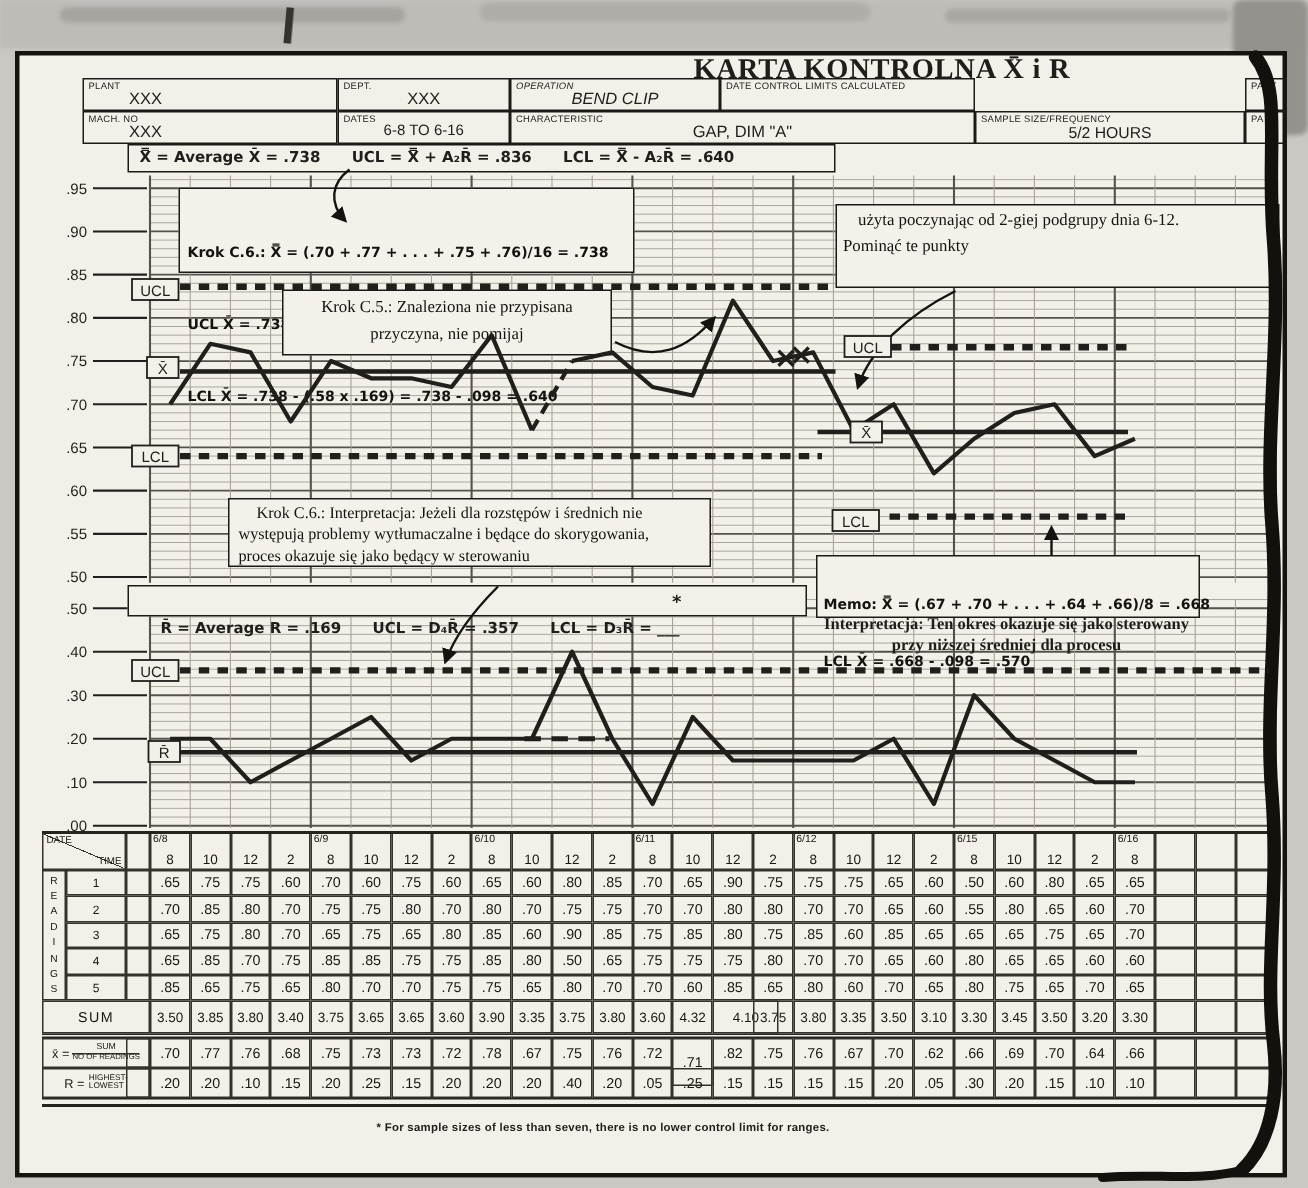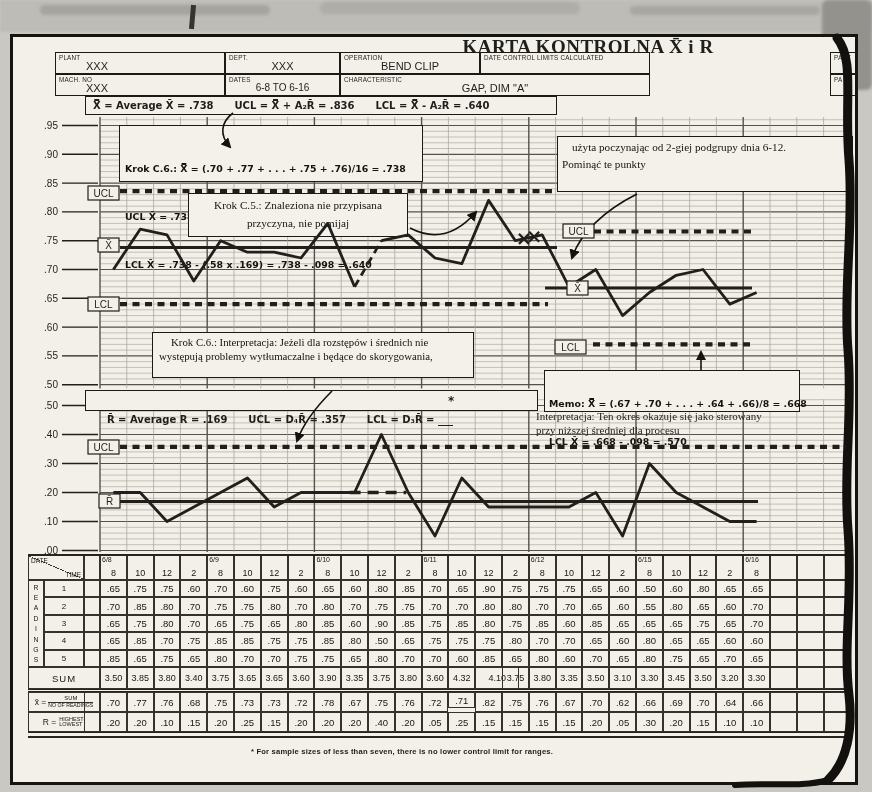--- a/index.html
+++ b/index.html
@@ -226,21 +226,21 @@
   <div class="abs layer2" id="title">KARTA KONTROLNA X̄ i R</div>
 
   <div class="abs layer2 hcell" style="left:55px;top:52px;width:170px;height:22px;">
     <span class="hlabel">PLANT</span>
     <span class="hval left">XXX</span>
   </div>
   <div class="abs layer2 hcell" style="left:225px;top:52px;width:115px;height:22px;">
     <span class="hlabel">DEPT.</span>
     <span class="hval">XXX</span>
   </div>
-  <div class="abs layer2 hcell" style="left:340px;top:52px;width:140px;height:22px;">
+  <div class="abs layer2 hcell" style="left:340px;top:52px;width:140px;height:22px;font-style:italic;">
     <span class="hlabel">OPERATION</span>
     <span class="hval">BEND CLIP</span>
   </div>
   <div class="abs layer2 hcell" style="left:480px;top:52px;width:170px;height:22px;">
     <span class="hlabel">DATE CONTROL LIMITS CALCULATED</span>
     <span class="hval"></span>
   </div>
   <div class="abs layer2 hcell" style="left:830px;top:52px;width:28px;height:22px;">
     <span class="hlabel">PART</span>
   </div>
@@ -248,20 +248,24 @@
     <span class="hlabel">MACH. NO</span>
     <span class="hval left">XXX</span>
   </div>
   <div class="abs layer2 hcell" style="left:225px;top:74px;width:115px;height:22px;">
     <span class="hlabel">DATES</span>
     <span class="hval" style="font-size:10px">6-8 TO 6-16</span>
   </div>
   <div class="abs layer2 hcell" style="left:340px;top:74px;width:310px;height:22px;">
     <span class="hlabel">CHARACTERISTIC</span>
     <span class="hval">GAP, DIM "A"</span>
+  </div>
+  <div class="abs layer2 hcell" style="left:650px;top:74px;width:180px;height:22px;">
+    <span class="hlabel">SAMPLE SIZE/FREQUENCY</span>
+    <span class="hval" style="padding-top:8px;font-size:10.5px">5/2 HOURS</span>
   </div>
   <div class="abs layer2 hcell" style="left:830px;top:74px;width:28px;height:22px;">
     <span class="hlabel">PA</span>
   </div>
 
   <div class="abs layer2 fbar" style="left:85px;top:96px;width:472px;height:19px;">X̿ = Average X̄ = .738      UCL = X̿ + A₂R̄ = .836      LCL = X̿ - A₂R̄ = .640</div>
 
   <div class="abs layer2 fbar" style="left:85px;top:390px;width:453px;height:21px;line-height:19px;">
     <span>R̄ = Average R = .169      UCL = D₄R̄ = .357      LCL = D₃R̄ = ___</span>
     <span class="abs" style="left:362px;top:1px;font-size:12px;">*</span>
@@ -279,28 +283,29 @@
   </div>
 
   <div class="abs layer2 note" style="left:557px;top:136px;width:296px;height:56px;font-size:11.2px;line-height:16.5px;padding:2px 4px;">
     <div class="noteline" style="padding-left:10px">użyta poczynając od 2-giej podgrupy dnia 6-12.</div>
     <div class="noteline">Pominąć te punkty</div>
   </div>
 
   <div class="abs layer2 note" style="left:152px;top:332px;width:322px;height:46px;font-size:10.8px;line-height:14.3px;padding:2px 6px;">
     <div class="noteline" style="padding-left:12px">Krok C.6.:  Interpretacja: Jeżeli dla rozstępów i średnich nie</div>
     <div class="noteline">występują problemy wytłumaczalne i będące do skorygowania,</div>
+    <div class="noteline">proces okazuje się jako będący w sterowaniu</div>
   </div>
 
   <div class="abs layer2 note pre" style="left:544px;top:370px;width:256px;height:42px;font-size:9.4px;line-height:12.6px;padding:2px 4px;">
     <div class="noteline">Memo:  X̿ = (.67 + .70 + . . . + .64 + .66)/8 = .668</div>
     <div class="noteline">          LCL X̄ = .668 - .098 = .570</div>
   </div>
 
-  <div class="abs layer2" style="left:536px;top:409px;width:270px;font-family:'Liberation Serif','DejaVu Serif',serif;font-size:11px;line-height:14px;text-align:left;">
+  <div class="abs layer2" style="left:536px;top:409px;width:270px;font-family:'Liberation Serif','DejaVu Serif',serif;font-size:11px;line-height:14px;text-align:center;font-weight:bold;">
     <div class="noteline">Interpretacja: Ten okres okazuje się jako sterowany</div>
     <div class="noteline">przy niższej średniej dla procesu</div>
   </div>
 
   <div class="abs layer2" id="tbl" style="left:0;top:0;width:872px;height:792px;">
       <div class="tc" style="left: 28px; top: 555px; width: 56px; height: 25px; background: linear-gradient(to right top, transparent 49.2%, rgb(52, 50, 44) 49.2%, rgb(52, 50, 44) 50.8%, transparent 50.8%);">
         <span style="position: absolute; top: 1px; left: 2px; font-size: 6.5px;">DATE</span>
         <span style="position: absolute; bottom: 1px; right: 2px; font-size: 6.5px;">TIME</span>
       </div>
       <div class="tc" style="left: 84px; top: 555px; width: 16px; height: 25px;"></div>
@@ -592,21 +597,21 @@
       <div class="tc" style="left: 180.4px; top: 692px; width: 26.8px; height: 20px;">.68</div>
       <div class="tc" style="left: 207.2px; top: 692px; width: 26.8px; height: 20px;">.75</div>
       <div class="tc" style="left: 234px; top: 692px; width: 26.8px; height: 20px;">.73</div>
       <div class="tc" style="left: 260.8px; top: 692px; width: 26.8px; height: 20px;">.73</div>
       <div class="tc" style="left: 287.6px; top: 692px; width: 26.8px; height: 20px;">.72</div>
       <div class="tc" style="left: 314.4px; top: 692px; width: 26.8px; height: 20px;">.78</div>
       <div class="tc" style="left: 341.2px; top: 692px; width: 26.8px; height: 20px;">.67</div>
       <div class="tc" style="left: 368px; top: 692px; width: 26.8px; height: 20px;">.75</div>
       <div class="tc" style="left: 394.8px; top: 692px; width: 26.8px; height: 20px;">.76</div>
       <div class="tc" style="left: 421.6px; top: 692px; width: 26.8px; height: 20px;">.72</div>
-      <div class="tc" style="left: 448.4px; top: 692px; width: 26.8px; height: 16px;">.71</div>
+      <div class="tc" style="left: 448.4px; top: 692px; width: 26.8px; height: 32px;">.71</div>
       <div class="tc" style="left: 475.2px; top: 692px; width: 26.8px; height: 20px;">.82</div>
       <div class="tc" style="left: 502px; top: 692px; width: 26.8px; height: 20px;">.75</div>
       <div class="tc" style="left: 528.8px; top: 692px; width: 26.8px; height: 20px;">.76</div>
       <div class="tc" style="left: 555.6px; top: 692px; width: 26.8px; height: 20px;">.67</div>
       <div class="tc" style="left: 582.4px; top: 692px; width: 26.8px; height: 20px;">.70</div>
       <div class="tc" style="left: 609.2px; top: 692px; width: 26.8px; height: 20px;">.62</div>
       <div class="tc" style="left: 636px; top: 692px; width: 26.8px; height: 20px;">.66</div>
       <div class="tc" style="left: 662.8px; top: 692px; width: 26.8px; height: 20px;">.69</div>
       <div class="tc" style="left: 689.6px; top: 692px; width: 26.8px; height: 20px;">.70</div>
       <div class="tc" style="left: 716.4px; top: 692px; width: 26.8px; height: 20px;">.64</div>

